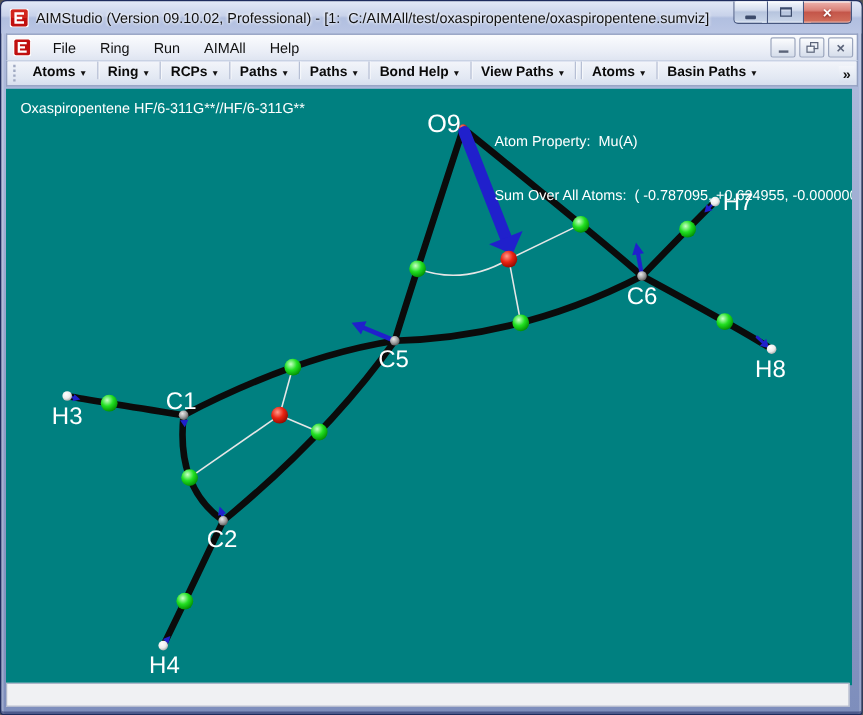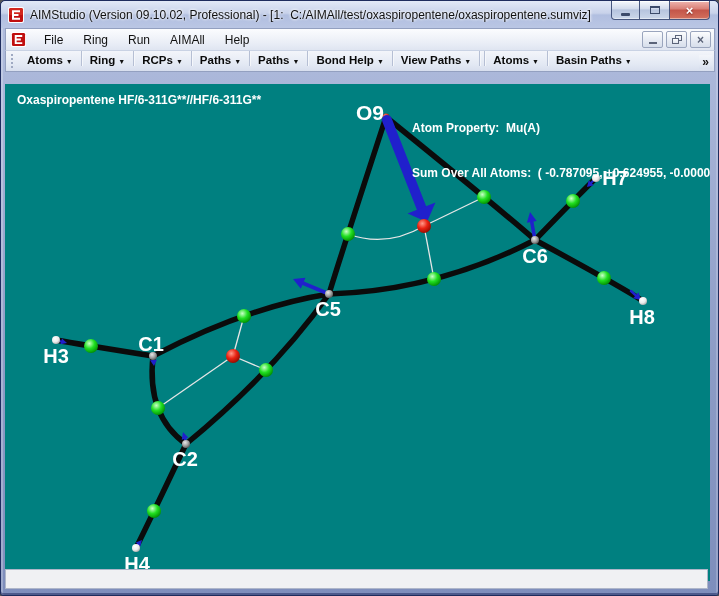--- a/index.html
+++ b/index.html
@@ -63,21 +63,21 @@
     background:linear-gradient(#f3f5fa,#e2e8f3 70%,#d8dfee);
     border:1px solid #93a0c0;border-top:1px solid #c9d2e4;box-sizing:border-box;overflow:hidden;padding-left:3px;
   }
   .grip{width:3px;height:14px;border-left:2px dotted #9fa9c2;margin:0 5px 0 2px;flex:0 0 auto;}
   .tb-items{display:flex;align-items:flex-start;height:100%;overflow:hidden;flex:1;font-weight:bold;}
   .tb-btn{display:flex;align-items:flex-end;padding:3px 6px 4px 6px;font-size:11.5px;color:#0a0a0a;white-space:nowrap;}
   .tb-arrow{font-size:7px;line-height:1;margin-left:3px;transform:translateY(-1px);color:#111;}
   .tb-sep{width:1px;height:15px;background:#b6bfd4;box-shadow:1px 0 0 #f5f7fb;margin:0 2px;flex:0 0 auto;}
   .tb-overflow{position:absolute;right:2px;top:4px;font-size:12px;font-weight:bold;color:#111;padding:0 3px;background:inherit;}
   
-  .canvas{position:absolute;top:83px;left:4px;width:705px;height:497px;background:#008080;overflow:hidden;font-weight:bold;}
+  .canvas{position:absolute;top:73px;left:4px;width:705px;height:497px;background:#008080;overflow:hidden;}
   .canvas svg{position:absolute;left:0;top:0;}
   .cv-caption{position:absolute;left:12px;top:9px;color:#fff;font-size:12px;white-space:pre;}
   .cv-prop{position:absolute;left:407px;top:7px;color:#fff;font-size:12px;line-height:15px;white-space:pre;}
   
   .statusbar{
     position:absolute;left:4px;right:10px;top:568px;height:20px;
     background:#f0f1f3;border:1px solid #aeb6c9;box-sizing:border-box;
   }
 </style>
 </head>

